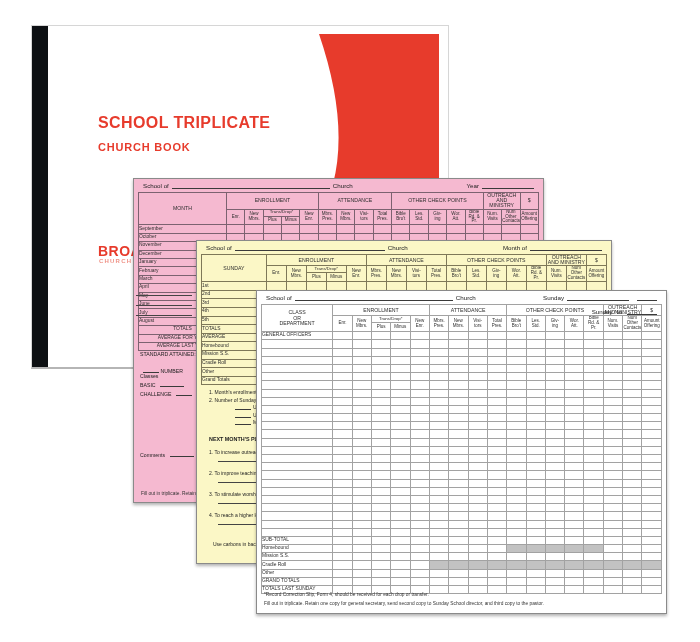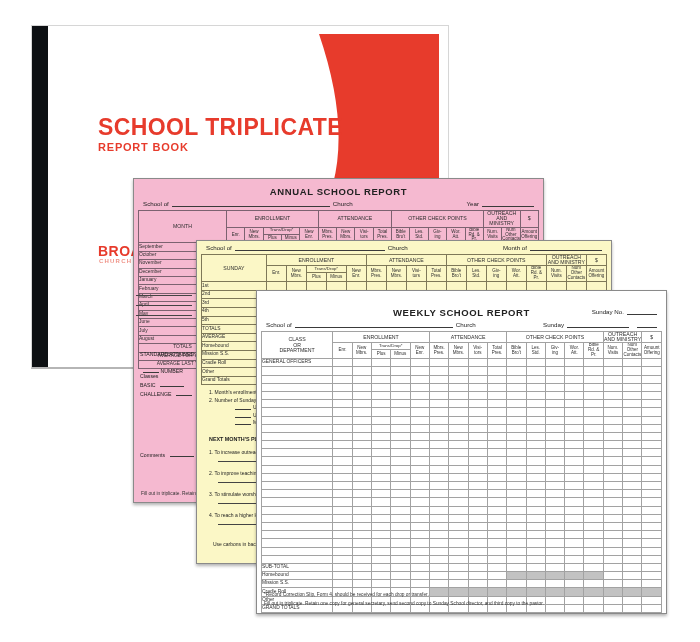--- a/index.html
+++ b/index.html
@@ -4,21 +4,21 @@
 <style>
   html,body{margin:0;padding:0;background:#fff;}
   .canvas{position:relative;width:700px;height:642px;background:#fff;overflow:hidden;
           font-family:"Liberation Sans",sans-serif;color:#333;}
 
   
   .cover{position:absolute;left:31px;top:25px;width:416px;height:341px;background:#fff;
          border:1px solid #d6d6d6;border-bottom:2px solid #b5b5b5;}
   .spine{position:absolute;left:0;top:0;width:16px;height:100%;background:#0d1013;}
   .swoosh{position:absolute;right:9px;top:8px;width:120px;height:333px;display:block;}
-  .cover-title{position:absolute;left:66px;top:88px;font-size:23px;font-weight:bold;
+  .cover-title{position:absolute;left:66px;top:88px;font-size:16px;font-weight:bold;
                letter-spacing:.4px;color:var(--red);white-space:nowrap;}
   .cover-sub{position:absolute;left:66px;top:115px;font-size:11px;font-weight:bold;
              letter-spacing:.8px;color:var(--red);}
   .brand{position:absolute;left:66px;top:217px;font-size:14px;font-weight:bold;
          letter-spacing:.5px;color:var(--red);white-space:nowrap;}
   .brand-sub{position:absolute;left:67px;top:232px;font-size:6px;font-weight:bold;
              letter-spacing:1.2px;color:#ef9287;white-space:nowrap;}
 
   
   .form{position:absolute;border:1px solid #8a8a8a;box-shadow:0 2px 3px rgba(0,0,0,.3);
@@ -103,27 +103,26 @@
 <body>
 
 <div class="canvas">
 
   <div class="cover">
     <div class="spine"></div>
     <svg class="swoosh" viewBox="0 0 120 333" preserveAspectRatio="none">
       <path d="M120 0 L120 333 L14 333 L14 150 Q30 88 0 0 Z" style="fill:var(--red)"></path>
     </svg>
     <div class="cover-title">SCHOOL TRIPLICATE</div>
-    <div class="cover-sub">REPORT BOOK</div>
+    <div class="cover-sub">CHURCH BOOK</div>
     <div class="brand">BROADMAN</div>
     <div class="brand-sub">CHURCH SUPPLIES</div>
   </div>
 
   <div class="form form-annual">
-    <div class="f-title">ANNUAL SCHOOL REPORT</div>
     <div class="schoolline">
       <span>School of</span>
       <span class="u u-asch"></span>
       <span>Church</span>
       <span class="gap"></span>
       <span>Year</span>
       <span class="u u-ayr"></span>
     </div>
     <div class="tbl">
         <table class="rpt">
@@ -848,21 +847,20 @@
         </div>
         <div class="m-plan">
           <div class="txt">4. To reach a higher level</div>
           <div class="pline"></div>
         </div>
       </div>
     <div class="m-carbons">Use carbons in back</div>
   </div>
 
   <div class="form form-weekly">
-    <div class="f-title">WEEKLY SCHOOL REPORT</div>
     <div class="w-sundayno">
       <span>Sunday No.</span>
       <span class="u u-sno"></span>
     </div>
     <div class="schoolline">
       <span>School of</span>
       <span class="u u-wsch"></span>
       <span>Church</span>
       <span class="gap"></span>
       <span>Sunday</span>

